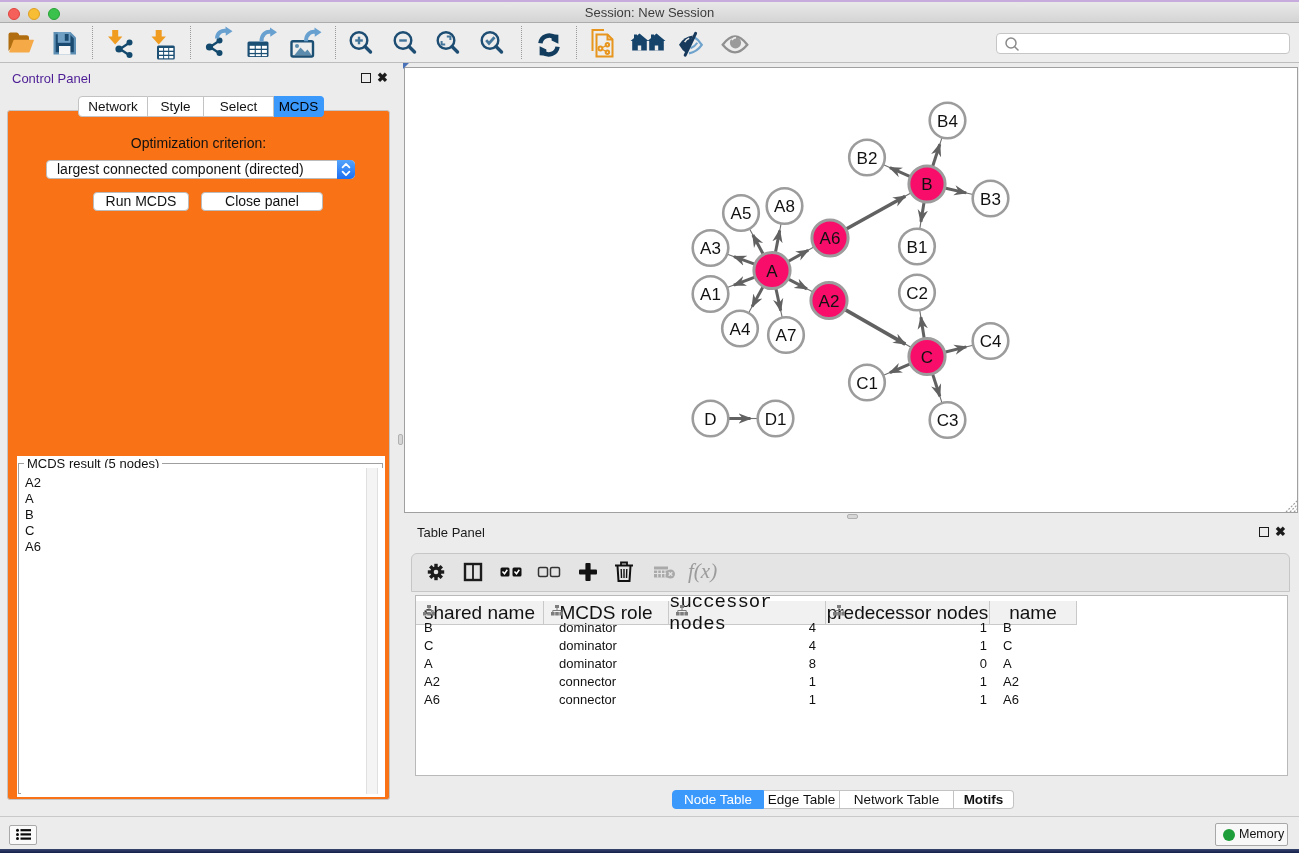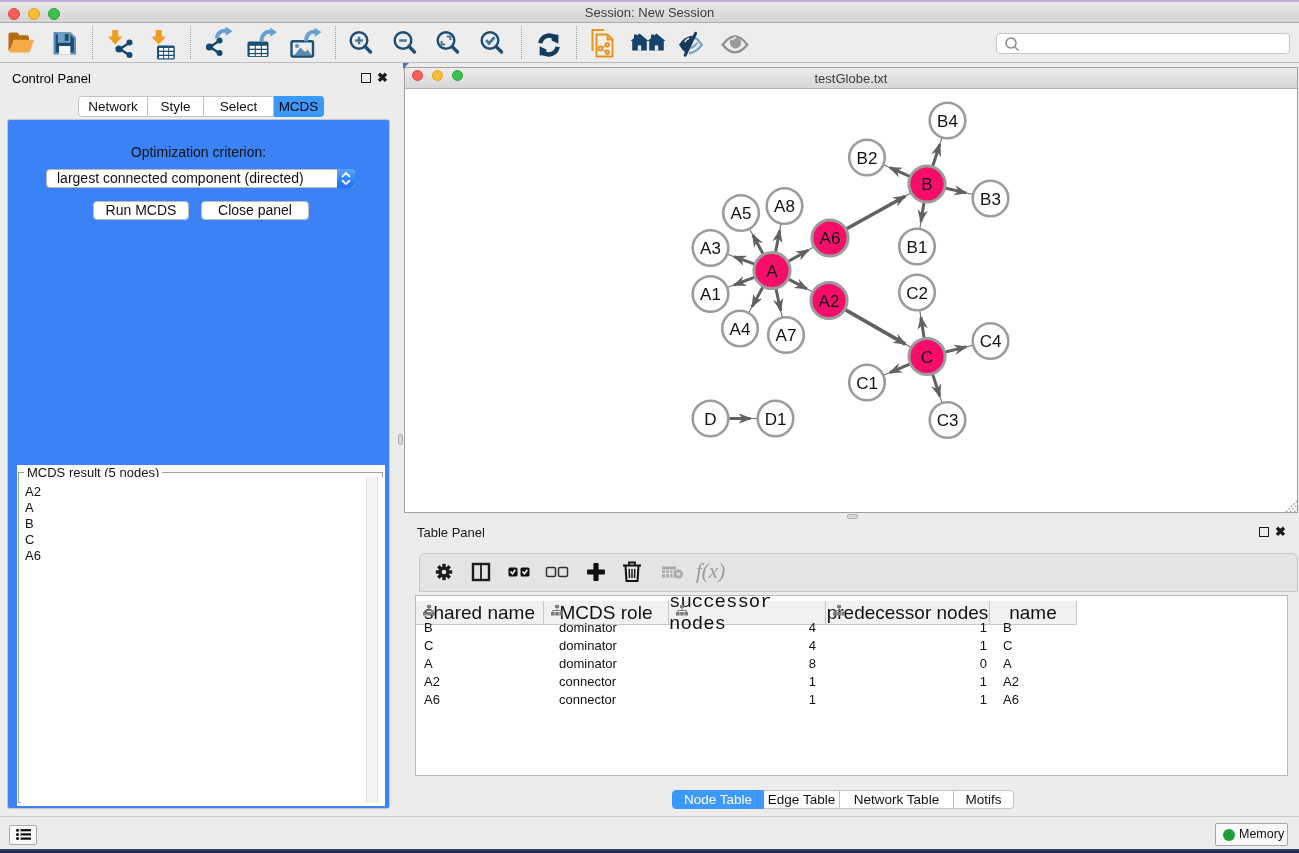--- a/index.html
+++ b/index.html
@@ -15,23 +15,23 @@
 .tl { position:absolute; top:6px; width:12px; height:12px; border-radius:50%; }
 
 #toolbar { left:0; top:23px; width:1299px; height:40px; background:#ededed;
   border-bottom:1px solid #bdbdbd; }
 .tbsep { position:absolute; top:3px; height:33px; width:0;
   border-left:1px dotted #9a9a9a; }
 #searchbox { position:absolute; left:996px; top:10px; width:294px; height:21px;
   background:#fff; border:1px solid #c6c6c6; border-radius:4px; }
 
 #cp { left:0; top:63px; width:397px; height:748px; background:#ececec; }
-#cp-title { position:absolute; left:12px; top:8px; font-size:13px; color:#000000; }
-#cp-panel { position:absolute; left:7px; top:56px; width:383px; height:690px;
-  background:#3b82f6; border:1px solid #c4c4c4; border-radius:3px; }
+#cp-title { position:absolute; left:12px; top:8px; font-size:13px; color:#4c1d95; }
+#cp-panel { position:absolute; left:7px; top:47px; width:383px; height:690px;
+  background:#f97316; border:1px solid #c4c4c4; border-radius:3px; }
 #cp-tabs { position:absolute; left:78px; top:33px; height:21px; display:flex;
   font-size:13.5px; z-index:5; }
 #cp-tabs .tab { background:#fff; border:1px solid #c3c3c3; border-left:none;
   color:#111; display:flex; align-items:center; justify-content:center; }
 #cp-tabs .tab:first-child { border-left:1px solid #c3c3c3; border-radius:4px 0 0 4px; }
 #cp-tabs .tab.sel { background:#3b99fc; border-color:#3b99fc; color:#000000;
   border-radius:0 4px 4px 0; }
 .sq-btn { position:absolute; width:10px; height:10px; border:1.5px solid #1b1b1b; }
 .x-btn { position:absolute; font-size:13px; font-weight:bold; color:#1b1b1b; }
 #opt-label { position:absolute; left:0; width:100%; top:24px; text-align:center;
@@ -57,21 +57,21 @@
 
 #netwin { left:404px; top:67px; width:894px; height:446px; background:#fff;
   border:1px solid #a0a0a0; }
 #net-titlebar { position:absolute; left:0; top:0; width:100%; height:21px;
   background:linear-gradient(#ededed,#d6d6d6); border-bottom:1px solid #b1b1b1; }
 #net-titlebar .title { position:absolute; left:0; right:0; top:3px;
   text-align:center; font-size:13px; color:#3c3c3c; }
 
 #tp { left:397px; top:520px; width:902px; height:291px; }
 #tp-title { position:absolute; left:20px; top:5px; font-size:13px; color:#1b1b1b; }
-#tp-toolbar { position:absolute; left:22px; top:33px; width:879px; height:39px;
+#tp-toolbar { position:absolute; left:14px; top:33px; width:879px; height:39px;
   background:#e4e4e4; border:1px solid #c6c6c6; border-radius:6px 6px 0 0; }
 #tp-table { position:absolute; left:18px; top:75px; width:873px; height:181px;
   background:#fff; border:1px solid #b9b9b9; }
 #tp-header { position:absolute; left:0; top:5px; height:24px; display:flex;
   font-size:19px; color:#111; }
 #tp-header .hc { background:#f1f1f1; border-right:1px solid #c9c9c9;
   border-bottom:1px solid #c9c9c9; display:flex; align-items:center;
   justify-content:center; position:relative; }
 .trow { position:absolute; font-size:13px; color:#111; height:18px; line-height:18px; }
 .hico { position:absolute; left:7px; top:4px; }
@@ -273,44 +273,38 @@
     <div id="opt-label">Optimization criterion:</div>
     <div id="cp-select">largest connected component (directed)
       <div class="cap"><svg width="18" height="19">
             <g stroke="#fff" stroke-width="1.8" fill="none" stroke-linecap="round" stroke-linejoin="round">
               <path d="M5.6,7.3 L9,3.9 L12.4,7.3"></path>
               <path d="M5.6,11.7 L9,15.1 L12.4,11.7"></path>
             </g>
           </svg></div>
     </div>
     <div class="cp-btn" style="left:85px; width:96px;">Run MCDS</div>
-    <div class="cp-btn" style="left:193px; width:108px;">Close panel</div>
+    <div class="cp-btn" style="left:193px; width:122px;">Close panel</div>
     <div id="mcds-outer">
       <div id="fieldset">
         <div id="fieldset-legend">MCDS result (5 nodes)</div>
         <div id="mcds-list">A2<br>A<br>B<br>C<br>A6
           <div id="mcds-scroll"></div>
         </div>
       </div>
     </div>
   </div>
   <div id="cp-tabs">
     <div class="tab" style="width:70px;">Network</div>
     <div class="tab" style="width:56px;text-align:right;">Style</div>
     <div class="tab" style="width:70px;">Select</div>
     <div class="tab sel" style="width:50px;">MCDS</div>
   </div>
 </div>
 <div class="abs" id="netwin">
-  <div id="net-titlebar">
-    <div class="tl" style="left:7px;top:2px;width:11px;height:11px;background:#f6605a;border:0.5px solid #e0443e;"></div>
-    <div class="tl" style="left:27px;top:2px;width:11px;height:11px;background:#f7bd35;border:0.5px solid #dfa023;"></div>
-    <div class="tl" style="left:47px;top:2px;width:11px;height:11px;background:#3ac24c;border:0.5px solid #28a236;"></div>
-    <div class="title">testGlobe.txt</div>
-  </div>
   <svg id="graph" style="position:absolute;left:0;top:22px;" width="891" height="420" viewBox="0 0 891 420">
     <defs>
       <marker id="arr" viewBox="0 0 14 12" refX="12" refY="6" markerWidth="14" markerHeight="12" markerUnits="userSpaceOnUse" orient="auto">
         <path d="M0,0.8 L13.5,6 L0,11.2 L4.2,6 Z" fill="#616161"></path>
       </marker>
     </defs>
     <g stroke="#6e6e6e" stroke-width="1.1">
       <line x1="358.9" y1="165.5" x2="344.5" y2="138.8"></line>
       <line x1="370.2" y1="163.8" x2="376.1" y2="133.7"></line>
       <line x1="351.0" y1="174.7" x2="322.4" y2="164.2"></line>
@@ -533,21 +527,21 @@
         <span style="position:absolute;left:135px;">connector</span>
         <span style="position:absolute;left:300px;width:92px;text-align:right;">1</span>
         <span style="position:absolute;left:470px;width:93px;text-align:right;">1</span>
         <span style="position:absolute;left:579px;">A6</span>
     </div>
   </div>
   <div id="tp-tabs">
     <div class="tab sel" style="width:92px;">Node Table</div>
     <div class="tab" style="width:76px;">Edge Table</div>
     <div class="tab" style="width:114px;">Network Table</div>
-    <div class="tab" style="width:60px;">Motifs</div>
+    <div class="tab" style="width:60px;font-weight:bold;">Motifs</div>
   </div>
 </div>
 <div class="abs" style="left:398px;top:434px;width:5px;height:11px;background:#d6d6d6;border:1px solid #b0b0b0;border-radius:2px;"></div>
 <div class="abs" style="left:847px;top:514px;width:11px;height:5px;background:#d6d6d6;border:1px solid #b0b0b0;border-radius:2px;"></div>
 <svg class="abs" style="left:1285px;top:499px;" width="13" height="14">
   <g stroke="#9e9e9e" stroke-width="1.2" stroke-dasharray="2,1.5">
     <line x1="1" y1="13" x2="12" y2="2"></line>
     <line x1="5" y1="13" x2="12" y2="6"></line>
     <line x1="9" y1="13" x2="12" y2="10"></line>
   </g>

